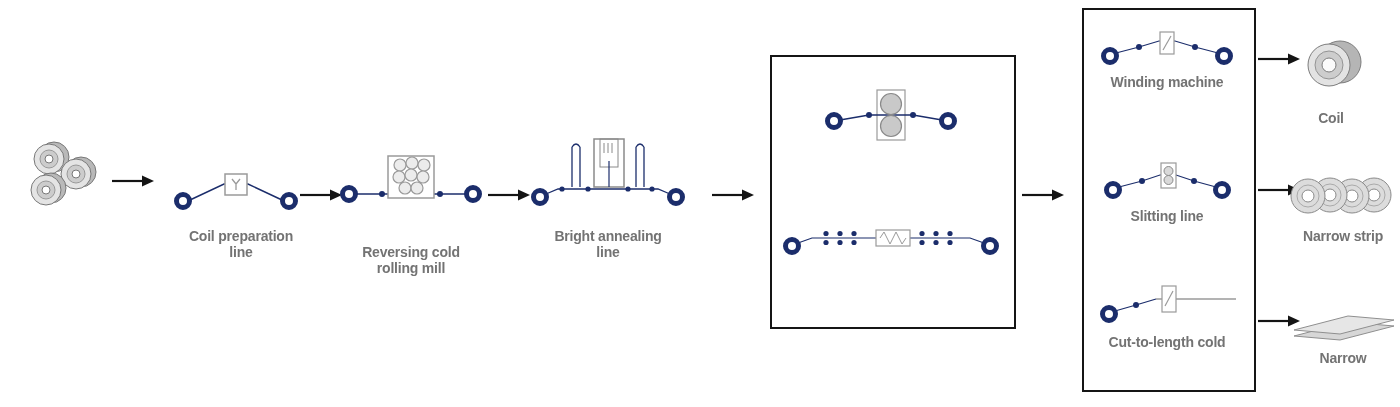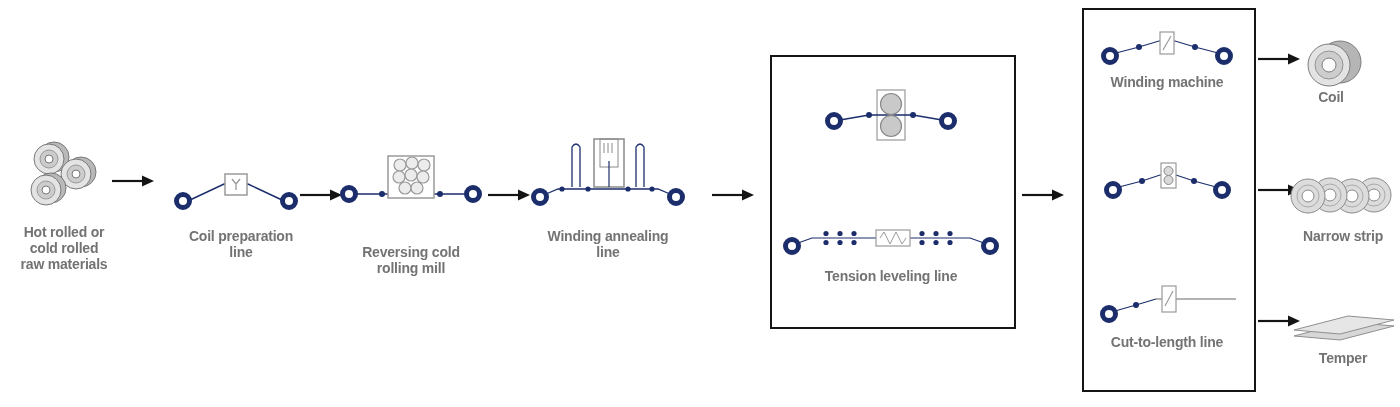--- a/index.html
+++ b/index.html
@@ -28,23 +28,20 @@
       <circle cx="60" cy="36" r="9" fill="#cccccc" stroke="#999999"></circle>
       <circle cx="60" cy="36" r="4" fill="#ffffff" stroke="#787878"></circle>
     </g>
     <g>
       <circle cx="35" cy="50" r="15" fill="#b9b9b9" stroke="#787878"></circle>
       <circle cx="30" cy="52" r="15" fill="#e4e4e4" stroke="#787878"></circle>
       <circle cx="30" cy="52" r="9" fill="#cccccc" stroke="#999999"></circle>
       <circle cx="30" cy="52" r="4" fill="#ffffff" stroke="#787878"></circle>
     </g>
   </svg>
-  <div class="lbl" style="left:0px;top:224px;width:128px">Hot rolled or
-cold rolled
-raw materials</div>
 
   <svg class="abs" style="left:112px;top:172px" width="42" height="18" viewBox="0 0 42 18">
     <line x1="0" y1="9" x2="31" y2="9" stroke="#141414" stroke-width="2.2"></line>
       <polygon points="30,3.5 42,9 30,14.5" fill="#141414"></polygon>
   </svg>
 
   <svg class="abs" style="left:170px;top:166px" width="132" height="52" viewBox="0 0 132 52">
     <polyline points="20,34 54,18 78,18 112,34" fill="none" stroke="#1b2d6b" stroke-width="1.5"></polyline>
     <rect x="55" y="8" width="22" height="21" fill="#ffffff" stroke="#9a9a9a" stroke-width="1.5"></rect>
     <path d="M62 13 L66 18 M70 13 L66 18 M66 18 L66 24" fill="none" stroke="#9a9a9a" stroke-width="1.3"></path>
@@ -99,21 +96,21 @@
     <line x1="80" y1="10" x2="80" y2="20" stroke="#8a8a8a" stroke-width="1"></line>
     <line x1="84" y1="10" x2="84" y2="20" stroke="#8a8a8a" stroke-width="1"></line>
     <line x1="81" y1="28" x2="81" y2="54" stroke="#1b2d6b" stroke-width="1.2"></line>
     <circle cx="34" cy="56" r="2.6" fill="#1b2d6b"></circle>
     <circle cx="60" cy="56" r="2.6" fill="#1b2d6b"></circle>
     <circle cx="100" cy="56" r="2.6" fill="#1b2d6b"></circle>
     <circle cx="124" cy="56" r="2.6" fill="#1b2d6b"></circle>
     <circle cx="12" cy="64" r="6.5" fill="#ffffff" stroke="#1b2d6b" stroke-width="5"></circle>
     <circle cx="148" cy="64" r="6.5" fill="#ffffff" stroke="#1b2d6b" stroke-width="5"></circle>
   </svg>
-  <div class="lbl" style="left:523px;top:228px;width:170px">Winding annealing
+  <div class="lbl" style="left:523px;top:228px;width:170px">Bright annealing
 line</div>
 
   <svg class="abs" style="left:712px;top:186px" width="42" height="18" viewBox="0 0 42 18">
     <line x1="0" y1="9" x2="31" y2="9" stroke="#141414" stroke-width="2.2"></line>
       <polygon points="30,3.5 42,9 30,14.5" fill="#141414"></polygon>
   </svg>
 
   <div class="groupbox" style="left:770px;top:55px;width:242px;height:270px"></div>
 
   <svg class="abs" style="left:821px;top:84px" width="140" height="72" viewBox="0 0 140 72">
@@ -141,21 +138,20 @@
       <circle cx="156" cy="13.5" r="2.6"></circle>
         <circle cx="156" cy="22.5" r="2.6"></circle>
       <circle cx="170" cy="13.5" r="2.6"></circle>
         <circle cx="170" cy="22.5" r="2.6"></circle>
     </g>
     <rect x="96" y="10" width="34" height="16" fill="#ffffff" stroke="#9a9a9a" stroke-width="1.2"></rect>
     <polyline points="100,18 104,12 110,24 116,12 122,24 126,18" fill="none" stroke="#9a9a9a" stroke-width="1"></polyline>
     <circle cx="12" cy="26" r="6.5" fill="#ffffff" stroke="#1b2d6b" stroke-width="5"></circle>
     <circle cx="210" cy="26" r="6.5" fill="#ffffff" stroke="#1b2d6b" stroke-width="5"></circle>
   </svg>
-  <div class="lbl" style="left:801px;top:268px;width:180px">Tension leveling line</div>
 
   <svg class="abs" style="left:1022px;top:186px" width="42" height="18" viewBox="0 0 42 18">
     <line x1="0" y1="9" x2="31" y2="9" stroke="#141414" stroke-width="2.2"></line>
       <polygon points="30,3.5 42,9 30,14.5" fill="#141414"></polygon>
   </svg>
 
   <div class="groupbox" style="left:1082px;top:8px;width:170px;height:380px"></div>
 
   <svg class="abs" style="left:1097px;top:28px" width="140" height="42" viewBox="0 0 140 42">
     <polyline points="19,25 42,19 62,13 78,13 98,19 121,25" fill="none" stroke="#1b2d6b" stroke-width="1.2"></polyline>
@@ -171,51 +167,52 @@
   <svg class="abs" style="left:1100px;top:158px" width="135" height="46" viewBox="0 0 135 46">
     <polyline points="19,29 42,23 60,17 76,17 94,23 116,29" fill="none" stroke="#1b2d6b" stroke-width="1.2"></polyline>
     <rect x="61" y="5" width="15" height="25" fill="#ffffff" stroke="#9a9a9a" stroke-width="1.2"></rect>
     <circle cx="68.5" cy="13" r="4.5" fill="#d9d9d9" stroke="#8a8a8a" stroke-width="1"></circle>
     <circle cx="68.5" cy="22" r="4.5" fill="#d9d9d9" stroke="#8a8a8a" stroke-width="1"></circle>
     <circle cx="42" cy="23" r="3" fill="#1b2d6b"></circle>
     <circle cx="94" cy="23" r="3" fill="#1b2d6b"></circle>
     <circle cx="13" cy="32" r="6.5" fill="#ffffff" stroke="#1b2d6b" stroke-width="5"></circle>
     <circle cx="122" cy="32" r="6.5" fill="#ffffff" stroke="#1b2d6b" stroke-width="5"></circle>
   </svg>
+  <div class="lbl" style="left:1097px;top:208px;width:140px">Slitting line</div>
 
   <svg class="abs" style="left:1096px;top:280px" width="145" height="48" viewBox="0 0 145 48">
     <line x1="60" y1="19" x2="140" y2="19" stroke="#9a9a9a" stroke-width="1.5"></line>
     <polyline points="19,31 40,25 60,19" fill="none" stroke="#1b2d6b" stroke-width="1.2"></polyline>
     <rect x="66" y="6" width="14" height="26" fill="#ffffff" stroke="#9a9a9a" stroke-width="1.2"></rect>
     <line x1="69" y1="26" x2="77" y2="11" stroke="#9a9a9a" stroke-width="1.2"></line>
     <circle cx="40" cy="25" r="3" fill="#1b2d6b"></circle>
     <circle cx="13" cy="34" r="6.5" fill="#ffffff" stroke="#1b2d6b" stroke-width="5"></circle>
   </svg>
-  <div class="lbl" style="left:1082px;top:334px;width:170px">Cut-to-length line</div>
+  <div class="lbl" style="left:1082px;top:334px;width:170px">Cut-to-length cold</div>
 
   <svg class="abs" style="left:1258px;top:50px" width="42" height="18" viewBox="0 0 42 18">
     <line x1="0" y1="9" x2="31" y2="9" stroke="#141414" stroke-width="2.2"></line>
       <polygon points="30,3.5 42,9 30,14.5" fill="#141414"></polygon>
   </svg>
   <svg class="abs" style="left:1258px;top:181px" width="42" height="18" viewBox="0 0 42 18">
     <line x1="0" y1="9" x2="31" y2="9" stroke="#141414" stroke-width="2.2"></line>
       <polygon points="30,3.5 42,9 30,14.5" fill="#141414"></polygon>
   </svg>
   <svg class="abs" style="left:1258px;top:312px" width="42" height="18" viewBox="0 0 42 18">
     <line x1="0" y1="9" x2="31" y2="9" stroke="#141414" stroke-width="2.2"></line>
       <polygon points="30,3.5 42,9 30,14.5" fill="#141414"></polygon>
   </svg>
 
   <svg class="abs" style="left:1298px;top:34px" width="72" height="62" viewBox="0 0 72 62">
     <circle cx="42" cy="28" r="21" fill="#b5b5b5" stroke="#7d7d7d"></circle>
     <circle cx="31" cy="31" r="21" fill="#e3e3e3" stroke="#7d7d7d"></circle>
     <circle cx="31" cy="31" r="14" fill="#cdcdcd" stroke="#949494"></circle>
     <circle cx="31" cy="31" r="7" fill="#fbfbfb" stroke="#7d7d7d"></circle>
   </svg>
-  <div class="lbl" style="left:1291px;top:89px;width:80px">Coil</div>
+  <div class="lbl" style="left:1291px;top:110px;width:80px">Coil</div>
 
   <svg class="abs" style="left:1288px;top:166px" width="110" height="58" viewBox="0 0 110 58">
     <g>
       <circle cx="86" cy="29" r="17" fill="#dcdcdc" stroke="#8a8a8a"></circle>
         <circle cx="86" cy="29" r="11" fill="none" stroke="#aaaaaa"></circle>
         <circle cx="86" cy="29" r="6" fill="#ffffff" stroke="#8a8a8a"></circle>
       <circle cx="64" cy="30" r="17" fill="#dcdcdc" stroke="#8a8a8a"></circle>
         <circle cx="64" cy="30" r="11" fill="none" stroke="#aaaaaa"></circle>
         <circle cx="64" cy="30" r="6" fill="#ffffff" stroke="#8a8a8a"></circle>
       <circle cx="42" cy="29" r="17" fill="#dcdcdc" stroke="#8a8a8a"></circle>
@@ -225,15 +222,15 @@
         <circle cx="20" cy="30" r="11" fill="none" stroke="#aaaaaa"></circle>
         <circle cx="20" cy="30" r="6" fill="#ffffff" stroke="#8a8a8a"></circle>
     </g>
   </svg>
   <div class="lbl" style="left:1263px;top:228px;width:160px">Narrow strip</div>
 
   <svg class="abs" style="left:1288px;top:302px" width="112" height="42" viewBox="0 0 112 42">
     <polygon points="6,34 60,20 106,24 52,38" fill="#d7d7d7" stroke="#8f8f8f" stroke-width="1"></polygon>
     <polygon points="6,28 60,14 106,18 52,32" fill="#e6e6e6" stroke="#8f8f8f" stroke-width="1"></polygon>
   </svg>
-  <div class="lbl" style="left:1303px;top:350px;width:80px">Temper</div>
+  <div class="lbl" style="left:1303px;top:350px;width:80px">Narrow</div>
 
 </div>
 
 </body></html>

